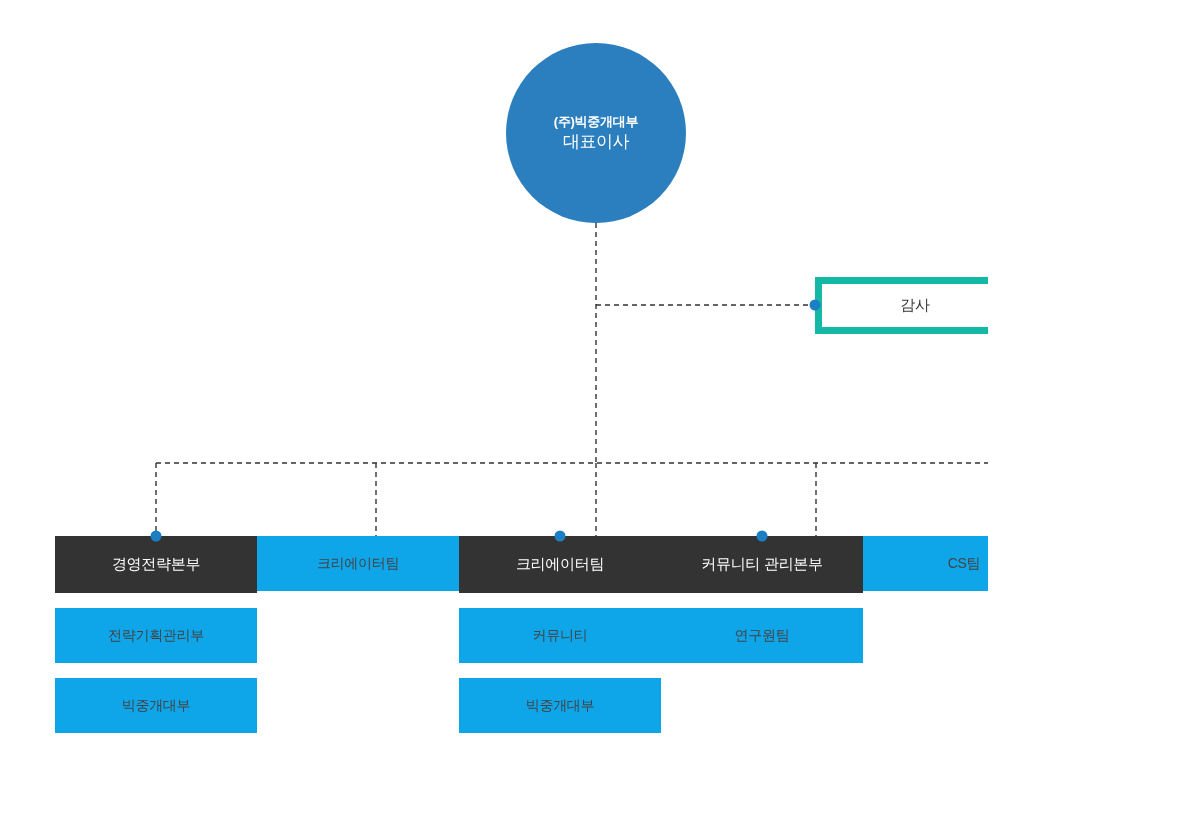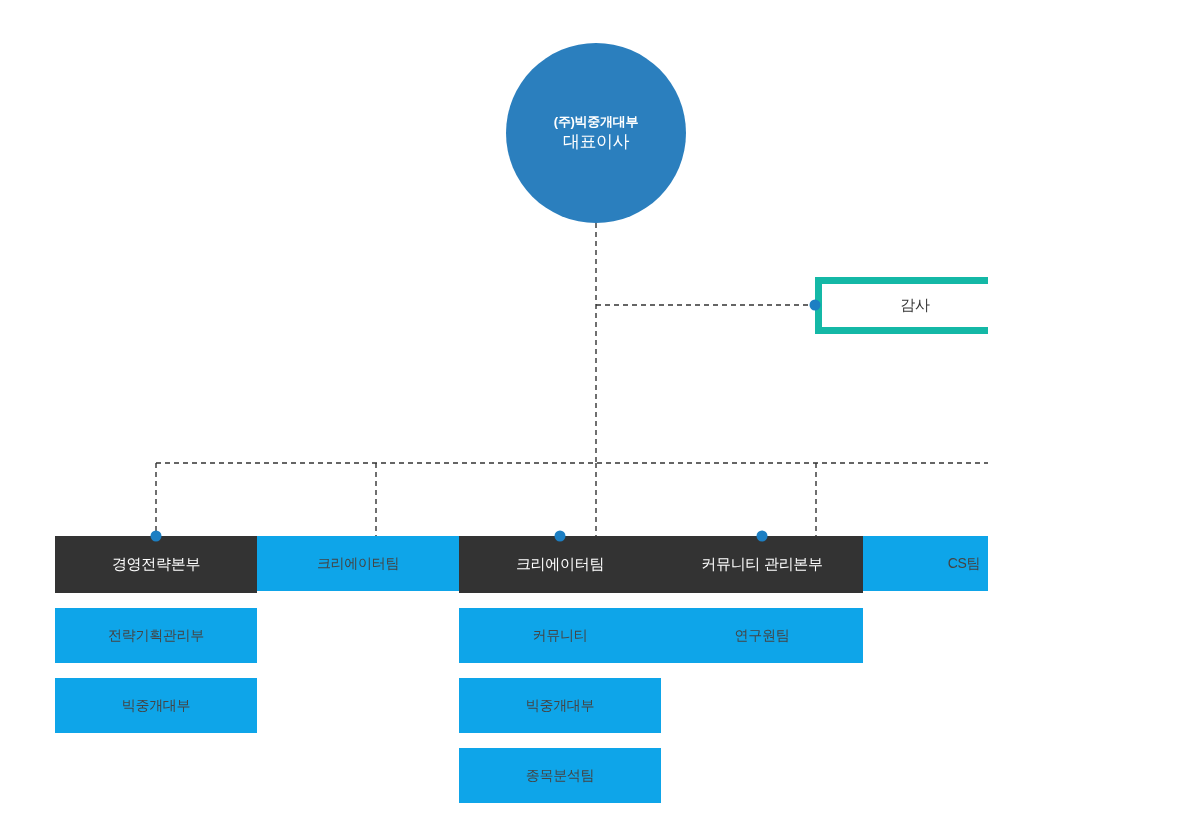--- a/index.html
+++ b/index.html
@@ -192,23 +192,20 @@
       <div class="dept-head">
         <span class="dot"></span>
         <span>크리에이터팀</span>
       </div>
       <div class="team-box">
         <span>커뮤니티</span>
       </div>
       <div class="team-box">
         <span>빅중개대부</span>
       </div>
-      <div class="team-box">
-        <span>종목분석팀</span>
-      </div>
     </div>
 
     <div class="column">
       <div class="dept-head">
         <span class="dot"></span>
         <span>커뮤니티 관리본부</span>
       </div>
       <div class="team-box">
         <span>연구원팀</span>
       </div>

